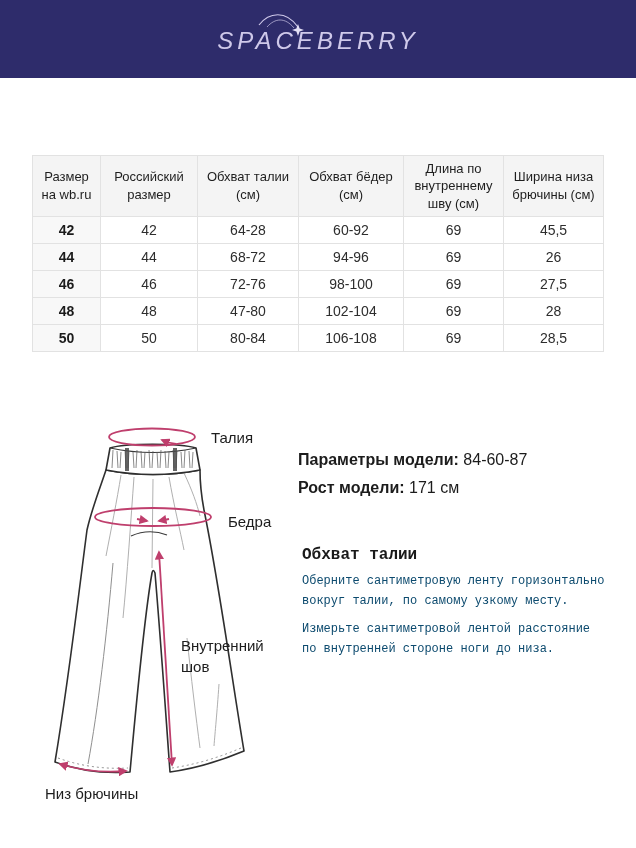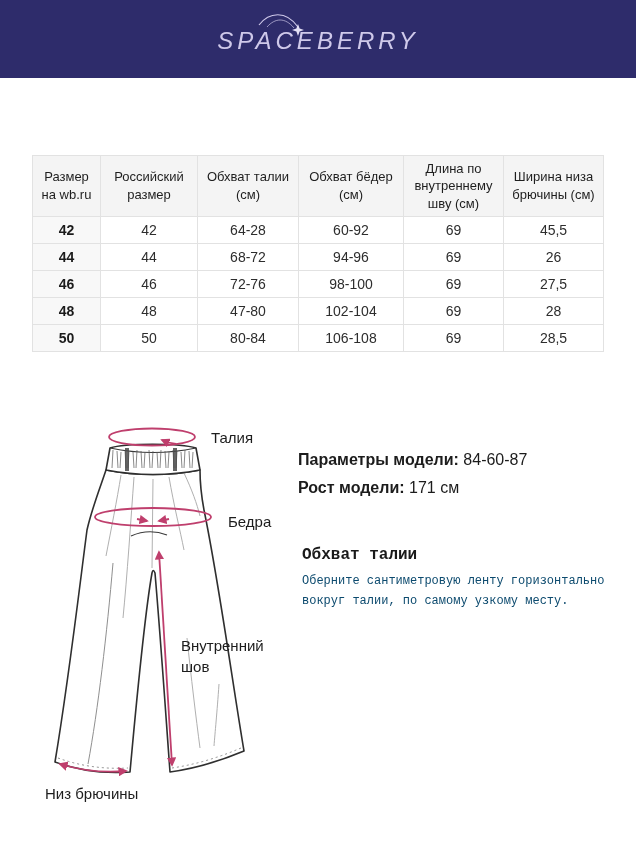--- a/index.html
+++ b/index.html
@@ -211,16 +211,17 @@
       <span class="val">171 см</span>
     </div>
   </div>
 
   <div id="guide">
       <div class="guide-sec">
         <div class="guide-title">Обхват талии</div>
         <div class="guide-text">Оберните сантиметровую ленту горизонтально вокруг талии, по самому узкому месту.</div>
       </div>
       <div class="guide-sec">
+        <div class="guide-text">Измерьте сантиметровой лентой расстояние по внутренней стороне ноги до низа.</div>
       </div>
     </div>
 
 </div>
 
 </body></html>

